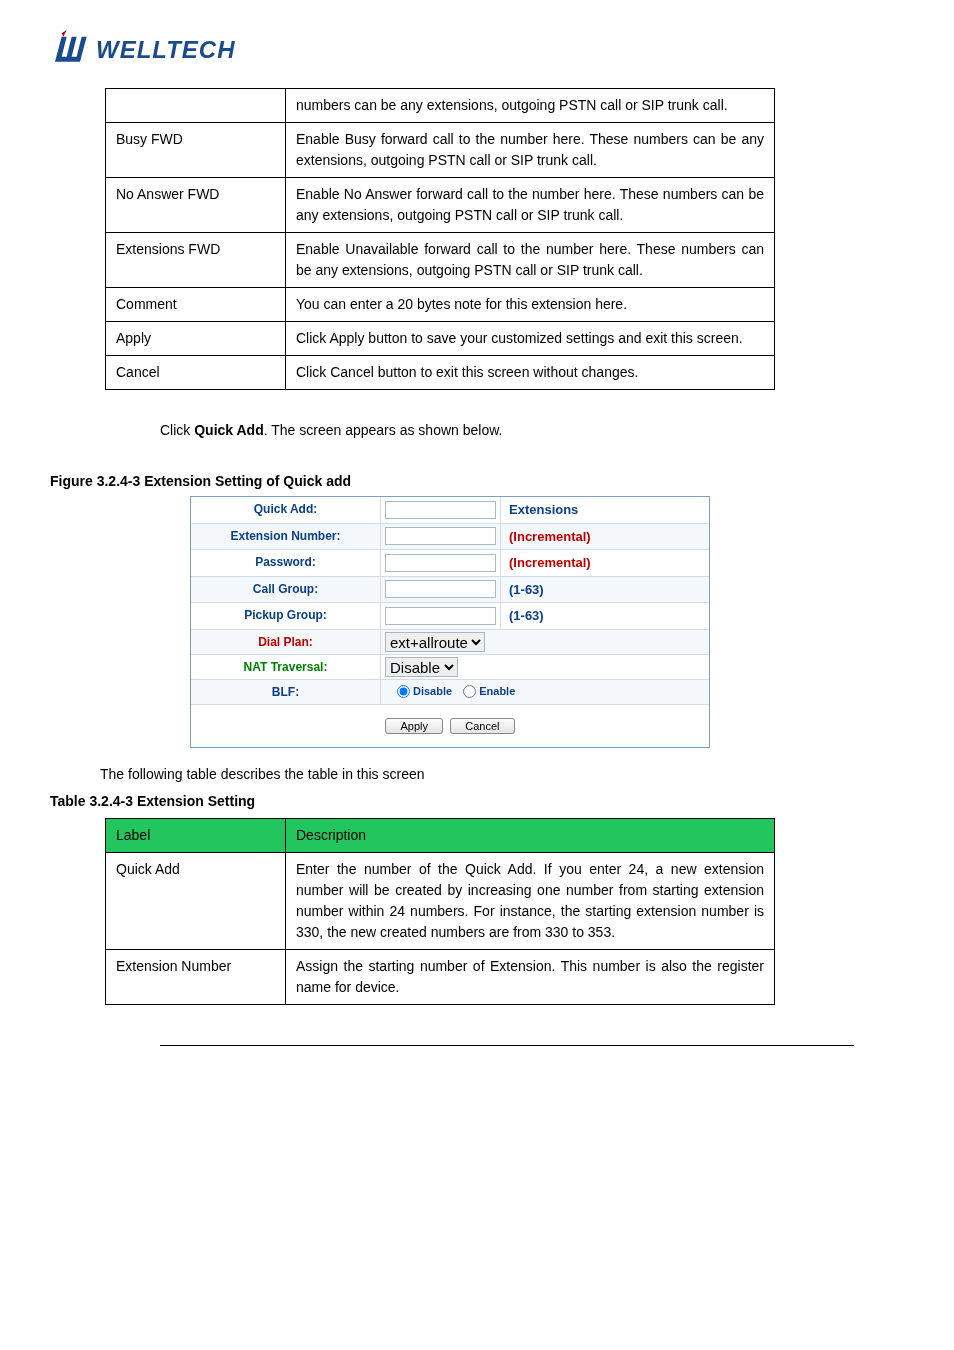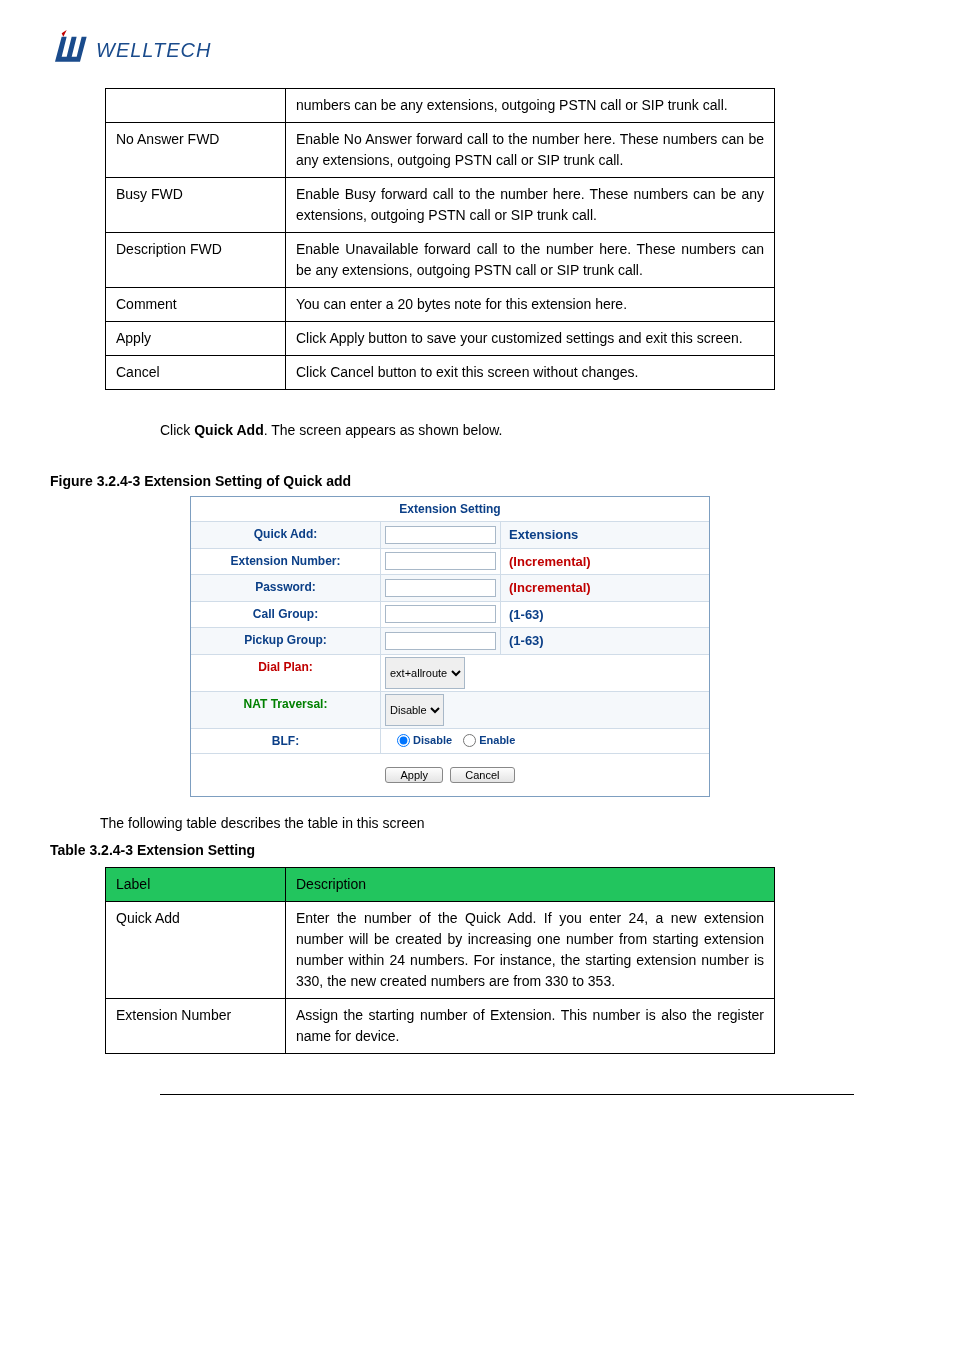--- a/index.html
+++ b/index.html
@@ -13,22 +13,22 @@
     line-height: 1.5;
     width: 954px;
   }
   .logo {
     display: flex;
     align-items: center;
     margin-bottom: 18px;
   }
   .logo svg { height: 40px; }
   .logo-text {
-    font-size: 20px;
-    font-weight: normal;
+    font-size: 24px;
+    font-weight: bold;
     font-style: italic;
     color: #1a4b8c;
     letter-spacing: 1px;
     margin-left: -4px;
   }
   table.doc-table {
     border-collapse: collapse;
     width: 670px;
     margin-left: 55px;
     margin-bottom: 20px;
@@ -100,23 +100,23 @@
     align-items:center;
   }
   .ext-input input[type="text"] {
     width: 100%;
     height: 18px;
     border: 1px solid #a8b8c8;
     font-size: 11px;
     padding: 0 2px;
   }
   .ext-input select {
-    font-size: 11px;
+    font-size: 15px;
     border: 1px solid #a8b8c8;
-    height: 32px;
+    height: 20px;
   }
   .ext-hint {
     flex: 1;
     padding: 3px 8px;
     font-weight: bold;
     font-size: 13px;
   }
   .ext-hint.blue { color: #0b3f87; }
   .ext-hint.red { color: #c00000; }
   .ext-radio {
@@ -158,29 +158,29 @@
   <span class="logo-text">WELLTECH</span>
 </div>
 
 <table class="doc-table">
   <tbody>
       <tr>
     <td></td>
     <td>numbers can be any extensions, outgoing PSTN call or SIP trunk call.</td>
   </tr>
   <tr>
+    <td>Busy FWD</td>
+    <td>Enable Busy forward call to the number here. These numbers can be any extensions, outgoing PSTN call or SIP trunk call.</td>
+  </tr>
+  <tr>
     <td>No Answer FWD</td>
     <td>Enable No Answer forward call to the number here. These numbers can be any extensions, outgoing PSTN call or SIP trunk call.</td>
   </tr>
   <tr>
-    <td>Busy FWD</td>
-    <td>Enable Busy forward call to the number here. These numbers can be any extensions, outgoing PSTN call or SIP trunk call.</td>
-  </tr>
-  <tr>
-    <td>Description FWD</td>
+    <td>Extensions FWD</td>
     <td>Enable Unavailable forward call to the number here. These numbers can be any extensions, outgoing PSTN call or SIP trunk call.</td>
   </tr>
   <tr>
     <td>Comment</td>
     <td>You can enter a 20 bytes note for this extension here.</td>
   </tr>
   <tr>
     <td>Apply</td>
     <td>Click Apply button to save your customized settings and exit this screen.</td>
   </tr>
@@ -191,21 +191,20 @@
 </tbody>
   </table>
 
 <p class="body-text">
   <span>Click </span><b>Quick Add</b><span>. The screen appears as shown below.</span>
 </p>
 
 <div class="figure-caption">Figure   3.2.4-3 Extension Setting of Quick add</div>
 
 <div class="ext-wrap">
-  <div class="ext-title">Extension Setting</div>
 
   <div class="ext-row">
     <div class="ext-label">Quick Add:</div>
     <div class="ext-input">
         <input type="text" style="">
       </div>
     <div class="ext-hint blue">Extensions</div>
   </div>
 
   <div class="ext-row">

